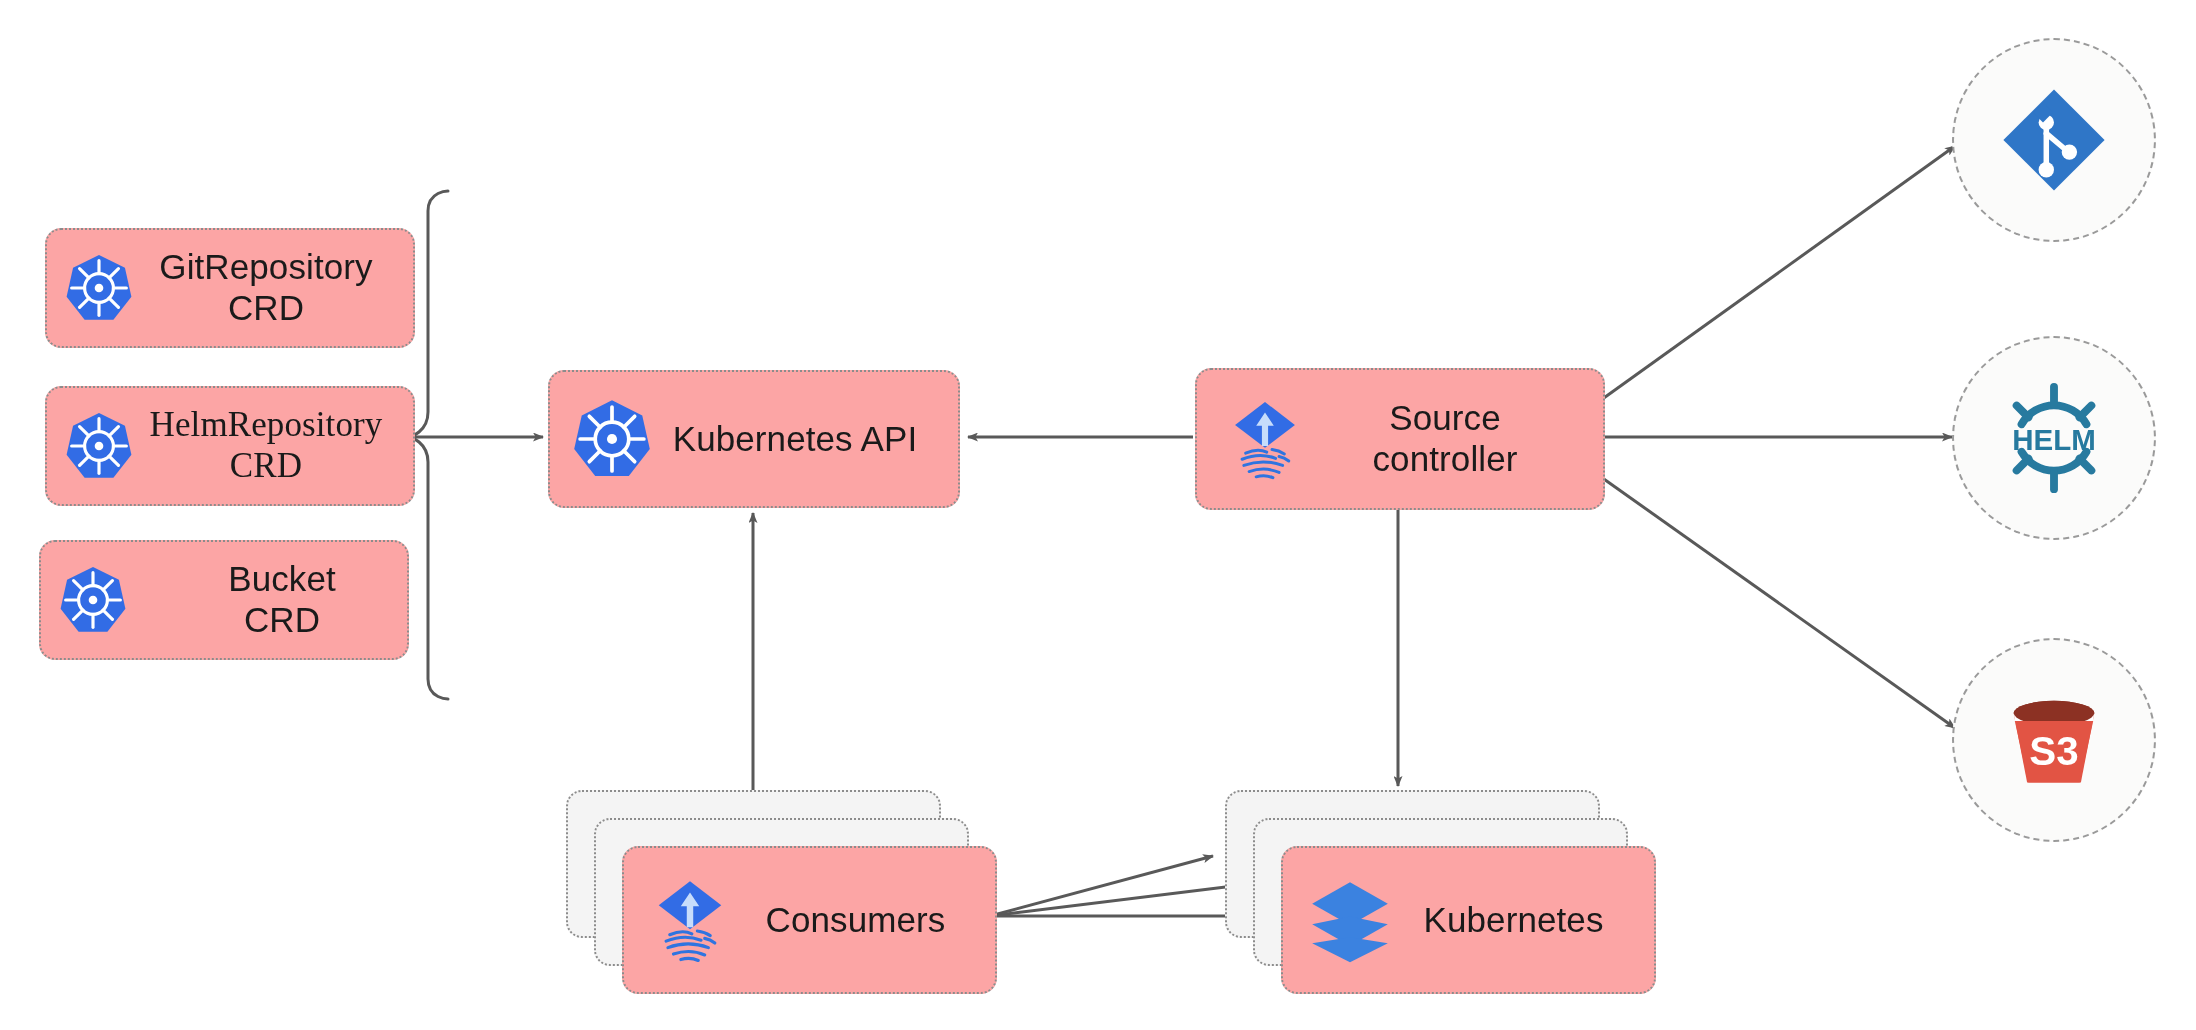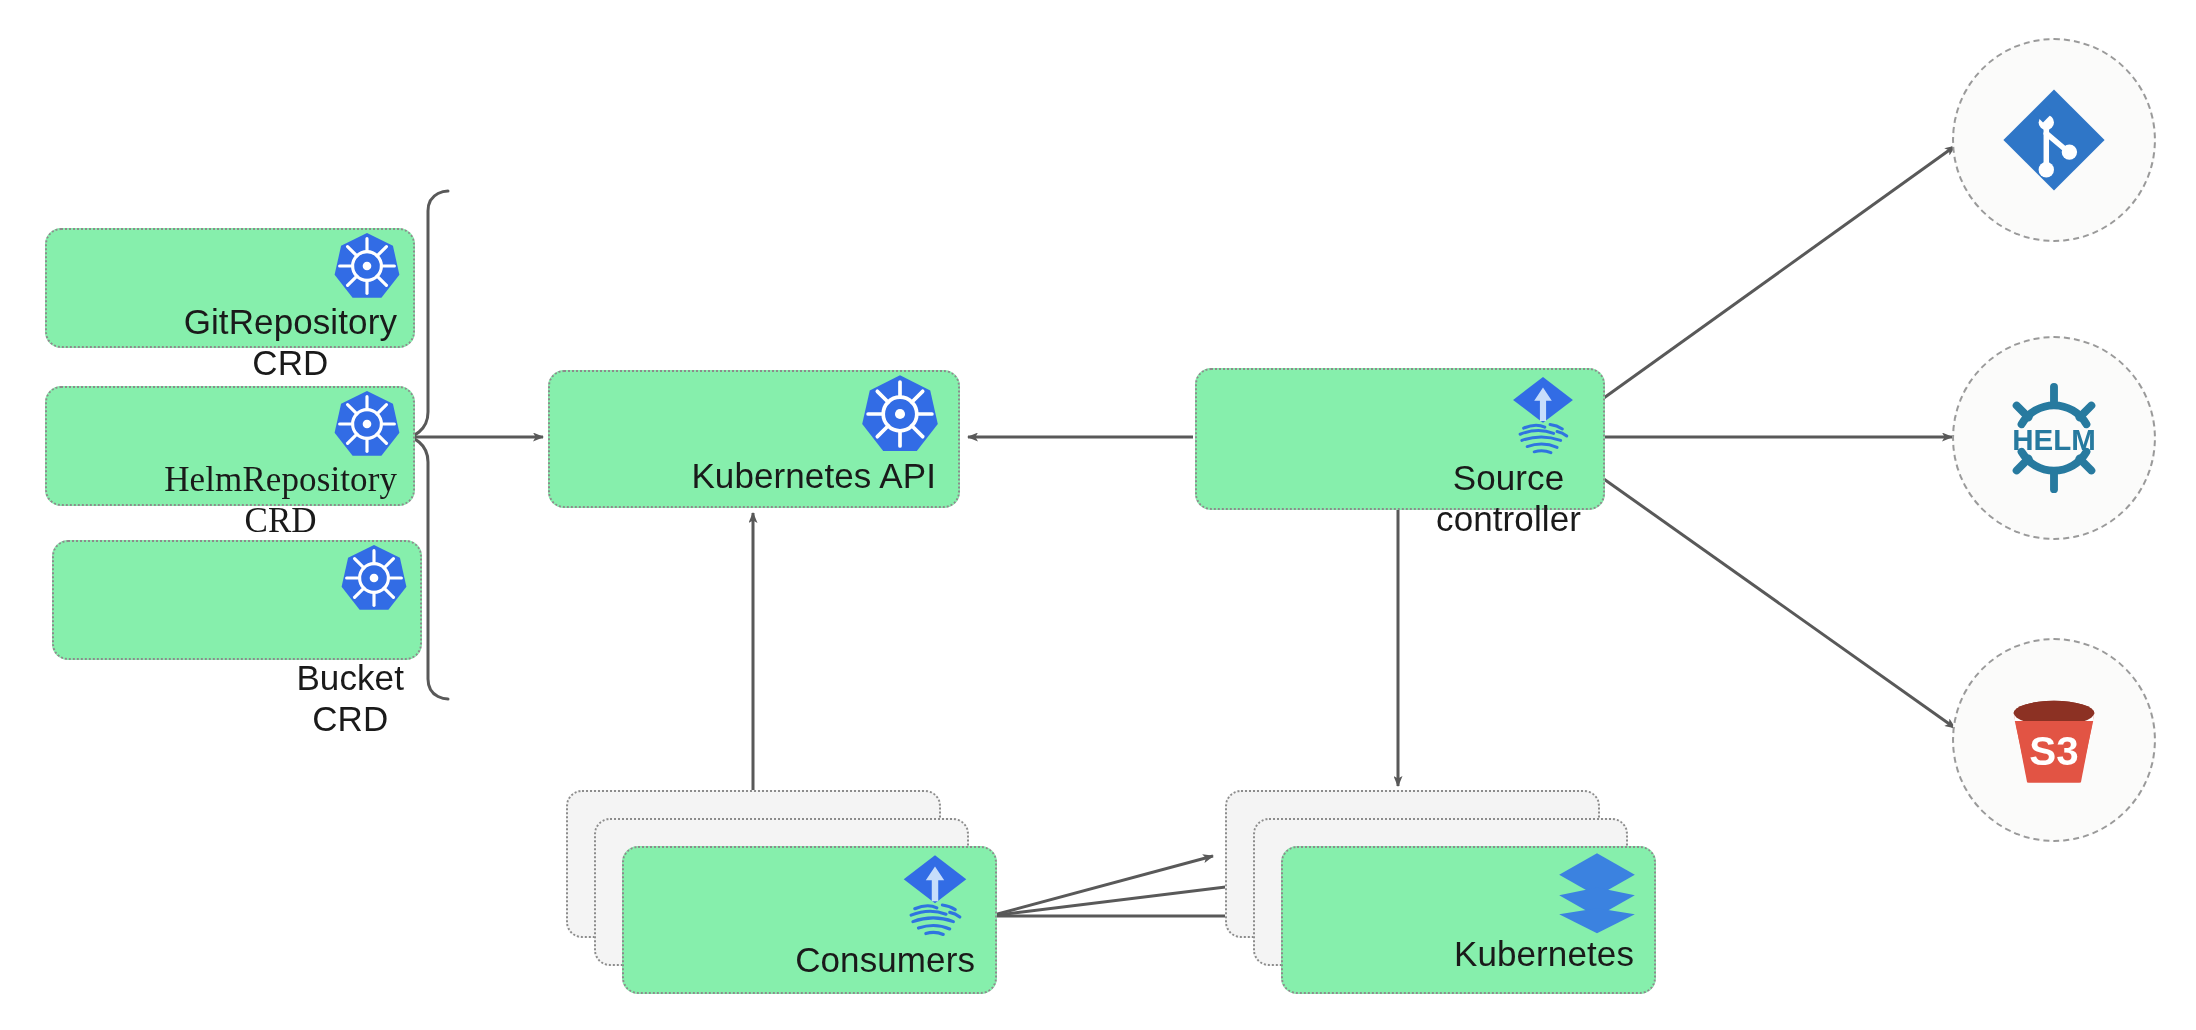--- a/index.html
+++ b/index.html
@@ -27,26 +27,26 @@
     top: 0;
     width: 2196px;
     height: 1030px;
     pointer-events: none;
   }
 
   
   .node {
     position: absolute;
     box-sizing: border-box;
-    background: #86efac;
+    background: #fca5a5;
     border: 2.5px dotted #8c8c8c;
     border-radius: 16px;
     display: flex;
-    flex-direction: column;
-    align-items: flex-end;
+    flex-direction: row;
+    align-items: center;
     justify-content: flex-start;
     z-index: 3;
   }
   .node .label {
     flex: 1 1 auto;
     text-align: center;
     color: #1a1a1a;
     font-size: 35px;
     line-height: 1.16;
     letter-spacing: 0.1px;
@@ -164,21 +164,21 @@
           <line x1="77" y1="23" x2="64" y2="36"></line>
           <line x1="36" y1="64" x2="23" y2="77"></line>
         </g>
         <circle cx="50" cy="50" r="6" fill="#ffffff"></circle>
       </svg>
     </span>
     <span class="label">HelmRepository
 CRD</span>
   </div>
 
-  <div class="node" style="left:52px; top:540px; width:370px; height:120px; padding:0 10px 0 16px;gap:44px;">
+  <div class="node" style="left:39px; top:540px; width:370px; height:120px; padding:0 10px 0 16px;gap:44px;">
     <span class="icon-slot">
       <svg width="72" height="72" viewBox="0 0 100 100" aria-hidden="true">
         <polygon points="50,4 86,22 95,62 70,94 30,94 5,62 14,22" fill="#326ce5"></polygon>
         <g stroke="#ffffff" stroke-width="4.4" fill="none" stroke-linecap="round">
           <circle cx="50" cy="50" r="20"></circle>
           <line x1="50" y1="12" x2="50" y2="30"></line>
           <line x1="50" y1="70" x2="50" y2="88"></line>
           <line x1="12" y1="50" x2="30" y2="50"></line>
           <line x1="70" y1="50" x2="88" y2="50"></line>
           <line x1="23" y1="23" x2="36" y2="36"></line>

